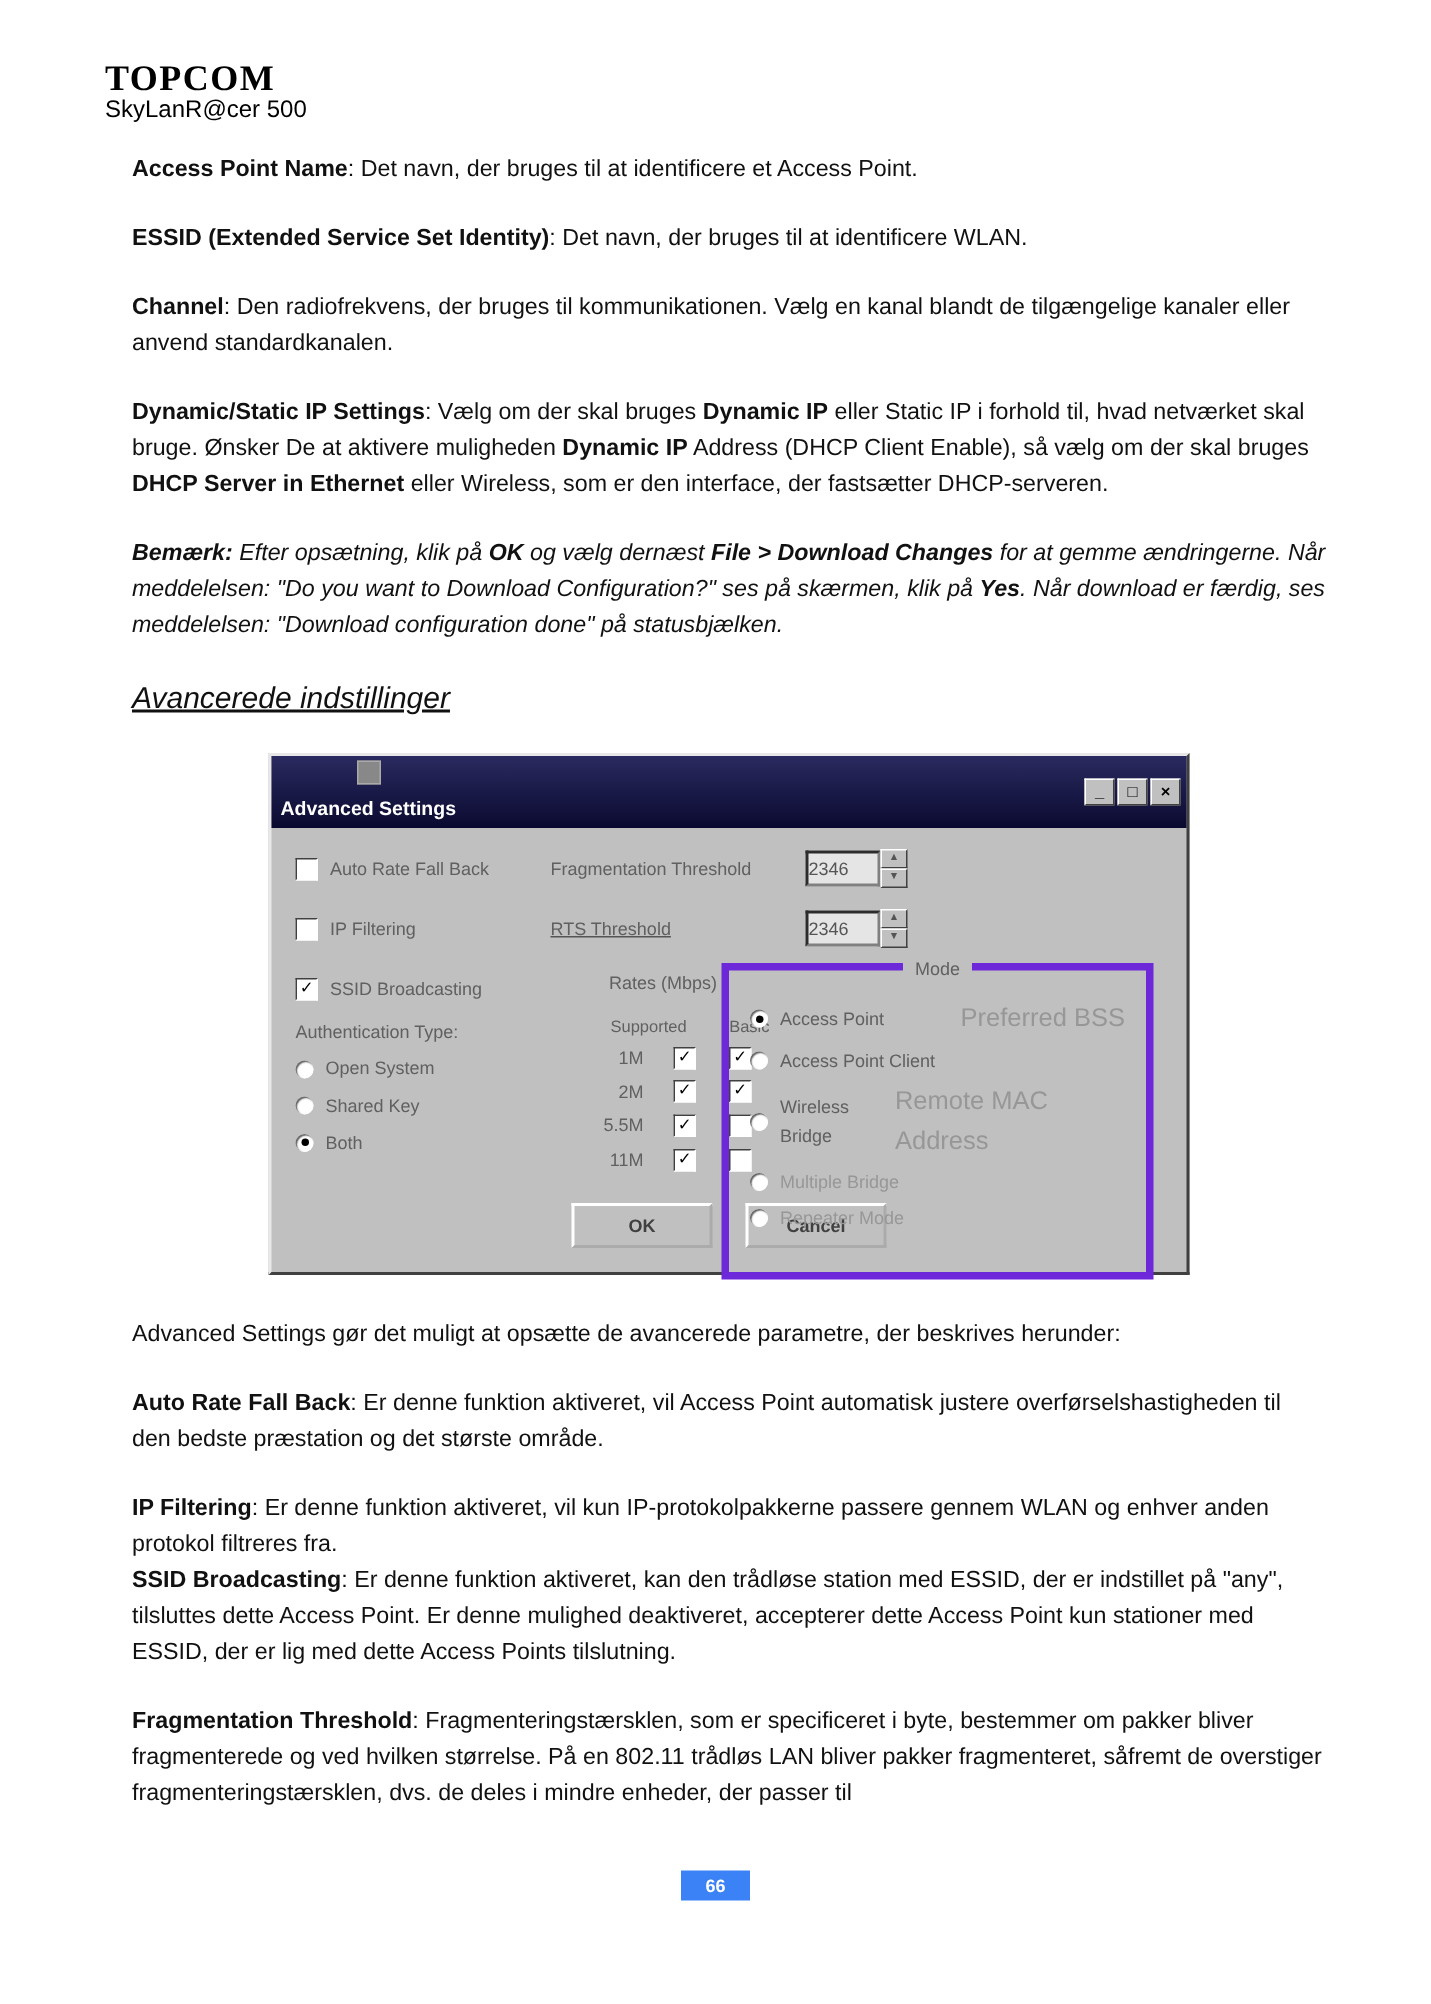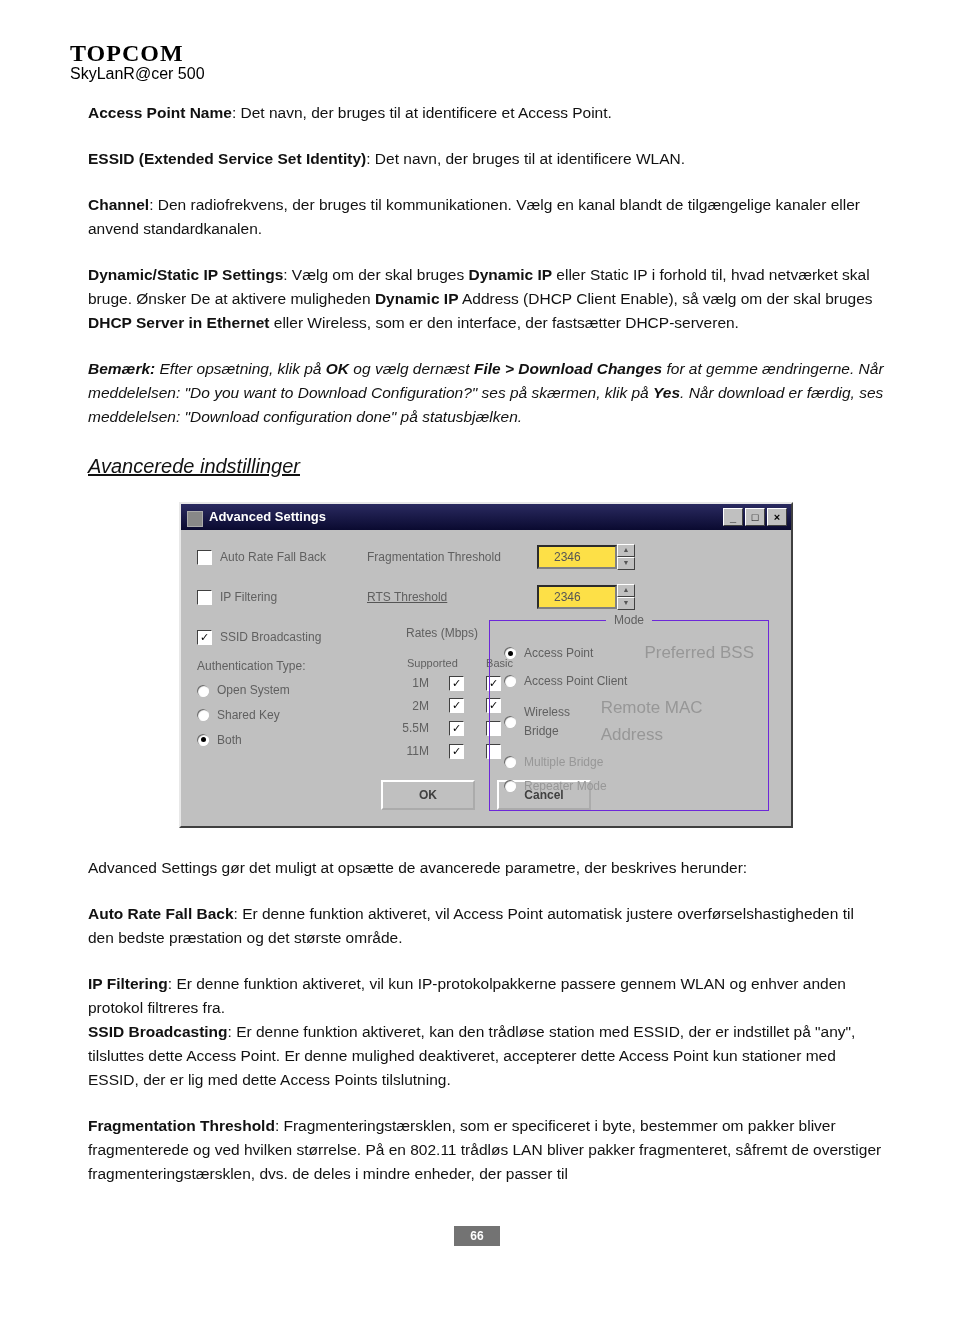--- a/index.html
+++ b/index.html
@@ -65,21 +65,21 @@
   .titlebar {
     background: linear-gradient(#2a2a60, #0a0a30);
     color: #fff;
     padding: 3px 4px 3px 6px;
     display: flex;
     align-items: center;
     justify-content: space-between;
     font-weight: bold;
     font-size: 13px;
   }
-  .titlebar-left { display: flex; align-items: flex-end; gap: 6px; }
+  .titlebar-left { display: flex; align-items: center; gap: 6px; flex-direction: column; }
   .titlebar-icon {
     width: 14px; height: 14px; background: #888; display:inline-block; border:1px solid #aaa;
   }
   .titlebar-btns { display:flex; gap:2px; }
   .titlebar-btn {
     width: 18px; height: 16px; background:#c0c0c0; border:1px solid #404040;
     border-top-color:#fff; border-left-color:#fff;
     display:flex; align-items:center; justify-content:center; font-size:11px; color:#000; font-weight:bold;
   }
   .dlg-body {
@@ -99,59 +99,59 @@
     display:inline-flex; align-items:center; justify-content:center; margin-right:8px;
     flex-shrink:0;
   }
   .rb.sel:after {
     content:''; width:5px; height:5px; border-radius:50%; background:#000;
   }
   .spin {
     display:inline-flex; align-items:center;
   }
   .spin-input {
-    width:46px; height:20px; background:#fde047; border:2px inset #808080; padding:0 15px; display:flex; align-items:center;
+    width:46px; height:20px; background:#e5e5e5; border:2px inset #808080; padding:0 0; display:flex; align-items:center;
   }
   .spin-btns { display:flex; flex-direction:column; margin-left:0;}
   .spin-btn {
     width:16px; height:11px; background:#c0c0c0; border:1px solid #404040;
     border-top-color:#fff; border-left-color:#fff;
     font-size:7px; display:flex; align-items:center; justify-content:center;
   }
   .lbl { color:#606060; }
   .col-left { width:170px; }
   .middle-block { display:flex; gap:0; }
   .auth-col { width:170px; padding-top:4px;}
   .auth-col .rb-row { display:flex; align-items:center; margin:6px 0; }
   .rates-col { width:150px; padding-top:0; }
   .rates-title { text-align:center; margin-bottom:12px; }
   .rates-sub { display:flex; justify-content:space-between; font-size:11px; padding:0 4px 0 40px;}
   .rate-row { display:flex; align-items:center; justify-content:space-between; padding:2px 8px 2px 22px; }
   .rate-row .rlabel { width:40px; text-align:right; margin-right:6px;}
   .mode-box {
     position:absolute; right:22px; top:90px;
-    border:1px solid #6d28d9; padding: 14px 14px 10px 14px; width:250px;
+    border:5px solid #6d28d9; padding: 14px 14px 22px 14px; width:250px;
   }
   .mode-title {
     position:absolute; top:-10px; left:50%; transform:translateX(-50%);
     background:#c0c0c0; padding:0 8px; font-size:12px; color:#606060;
   }
   .mode-row { display:flex; align-items:center; margin:5px 0; color:#606060;}
   .mode-info { font-size:17px; color:#909090; margin-left:auto;}
   .dim { color:#979797; }
   .btnrow { display:flex; justify-content:center; gap:22px; margin-top:18px;}
   .btn95 {
     width:90px; height:26px; background:#c0c0c0; border:2px outset #fff;
     display:flex; align-items:center; justify-content:center; font-size:12px; color:#404040; font-weight:bold;
   }
   .pagenum {
     text-align:center; margin-top:40px;
   }
   .pagenum span {
-    background:#737373; color:#fff; font-weight:bold; padding:3px 16px; font-size:12px;
+    background:#3b82f6; color:#fff; font-weight:bold; padding:3px 16px; font-size:12px;
   }
 </style>
 </head>
 <body>
 
 <div class="page">
   <div class="header">
     <div class="brand">TOPCOM</div>
     <div class="model">SkyLanR@cer 500</div>
   </div>

